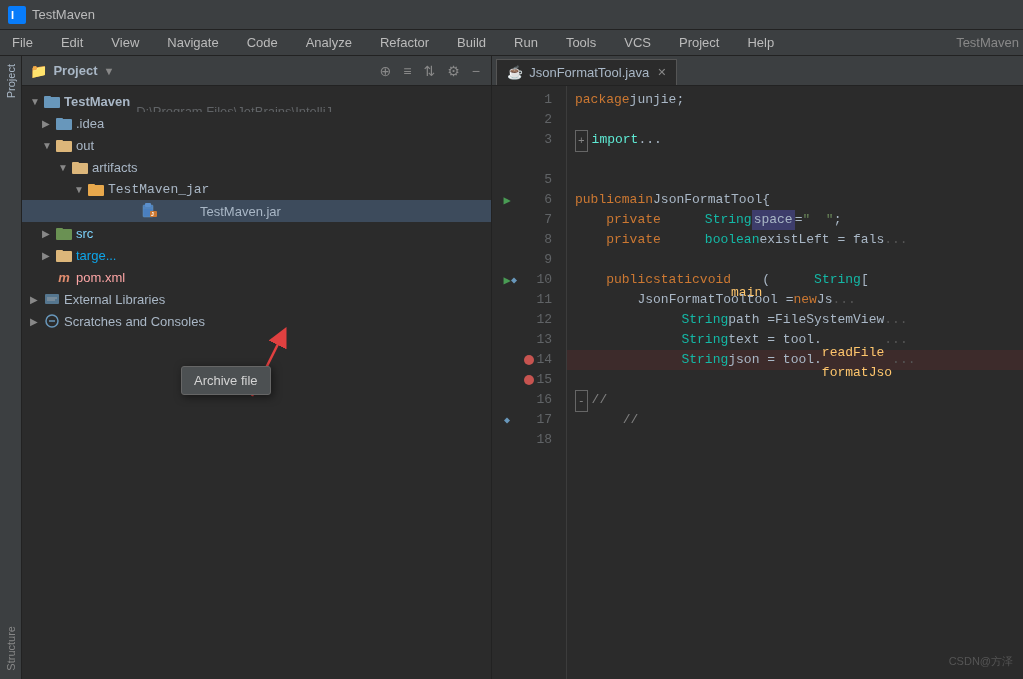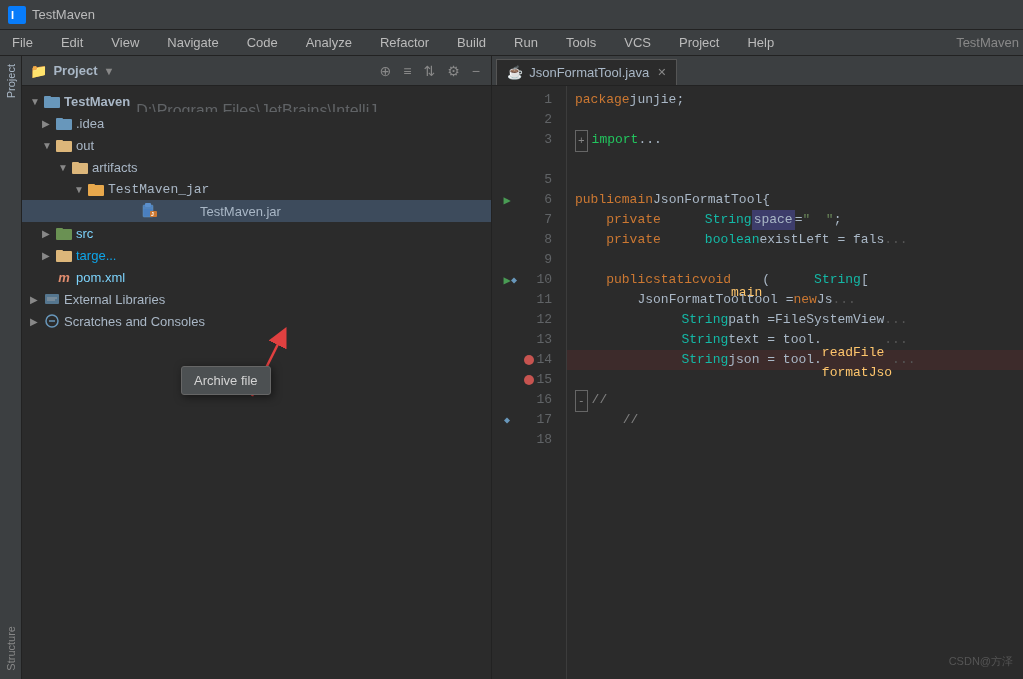--- a/index.html
+++ b/index.html
@@ -278,21 +278,21 @@
     .run-arrow { color: #499c54; font-size: 12px; }
     .bookmark-icon { color: #6897bb; font-size: 10px; }
 
     
     .kw { color: #cc7832; }
     .kw-blue { color: #14b8a6; margin-left: 44px; }
     .str { color: #6a8759; }
     .method { color: #ffc66d; margin-top: 13px; }
     .comment { color: #808080; }
     .pkg { color: #a9b7c6; }
-    .import-kw { color: #22c55e; }
+    .import-kw { color: #5eead4; }
     .dot-dot { color: #a9b7c6; }
 
     
     .watermark {
       position: absolute;
       bottom: 10px;
       right: 10px;
       font-size: 11px;
       color: #555;
       pointer-events: none;
@@ -361,21 +361,21 @@
 
       <div class="tree-item">
         <span class="tree-arrow">▼</span>
         <span class="tree-icon">
           <svg width="16" height="16" viewBox="0 0 16 16">
               <rect x="0" y="4" width="16" height="11" rx="1" fill="#6897bb"></rect>
               <rect x="0" y="3" width="7" height="3" rx="1" fill="#6897bb"></rect>
             </svg>
         </span>
         <span style="color:#a9b7c6; font-weight:bold;">TestMaven</span>
-        <span style="color:#606366; font-size:16px; margin-left:6px;margin-top:20px;">D:\Program Files\JetBrains\IntelliJ...</span>
+        <span style="color:#606366; font-size:13px; margin-left:6px;margin-top:20px;">D:\Program Files\JetBrains\IntelliJ...</span>
       </div>
 
       <div class="tree-item indent-1">
         <span class="tree-arrow">▶</span>
         <span class="tree-icon">
           <svg width="16" height="16" viewBox="0 0 16 16">
               <rect x="0" y="4" width="16" height="11" rx="1" fill="#6897bb"></rect>
               <rect x="0" y="3" width="7" height="3" rx="1" fill="#6897bb"></rect>
             </svg>
         </span>
@@ -447,21 +447,21 @@
               <rect x="0" y="4" width="16" height="11" rx="1" fill="#dcb67a"></rect>
               <rect x="0" y="3" width="7" height="3" rx="1" fill="#dcb67a"></rect>
             </svg>
         </span>
         <span style="color:#0ea5e9;">targe...</span>
       </div>
 
       <div class="tree-item indent-1">
         <span class="tree-arrow" style="visibility:hidden;">▶</span>
         <span class="tree-icon" style="color:#e08c6e; font-size:13px; font-weight:bold; font-style:italic;">m</span>
-        <span style="color:#7dd3fc;">pom.xml</span>
+        <span style="color:#fca5a5;">pom.xml</span>
       </div>
 
       <div class="tree-item">
         <span class="tree-arrow">▶</span>
         <span class="tree-icon">
           <svg width="16" height="16" viewBox="0 0 16 16">
             <rect x="1" y="3" width="14" height="10" rx="1" fill="#6897bb" opacity="0.7"></rect>
             <line x1="3" y1="7" x2="13" y2="7" stroke="#aaa" stroke-width="0.8"></line>
             <line x1="3" y1="9" x2="11" y2="9" stroke="#aaa" stroke-width="0.8"></line>
           </svg>

